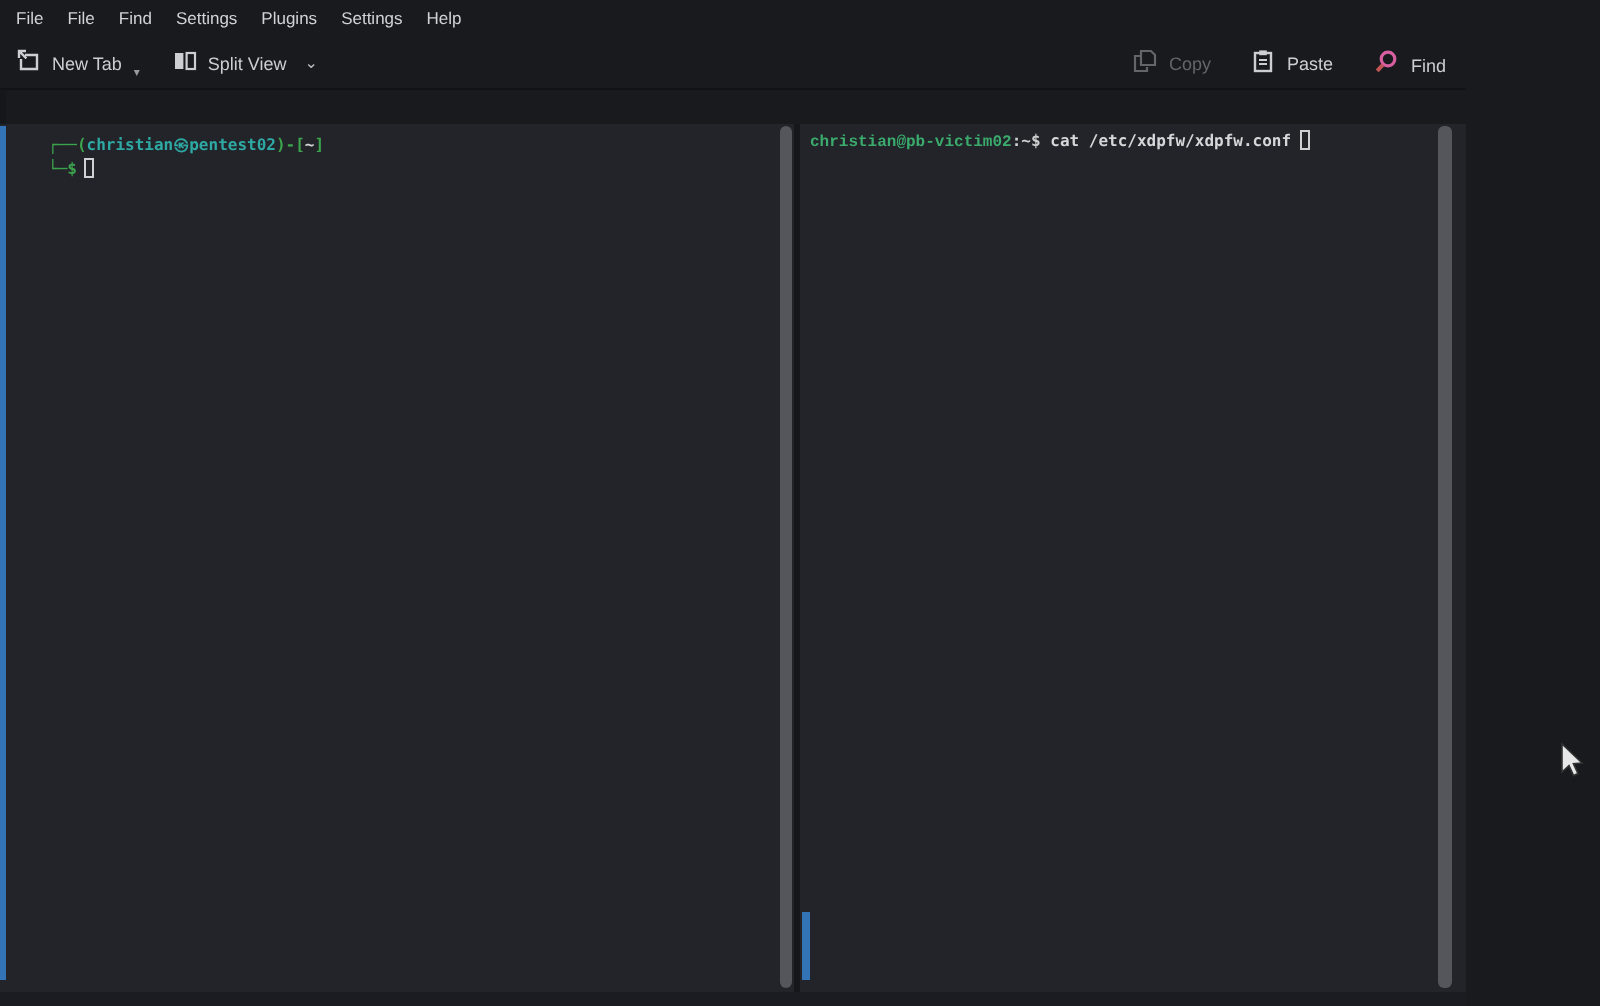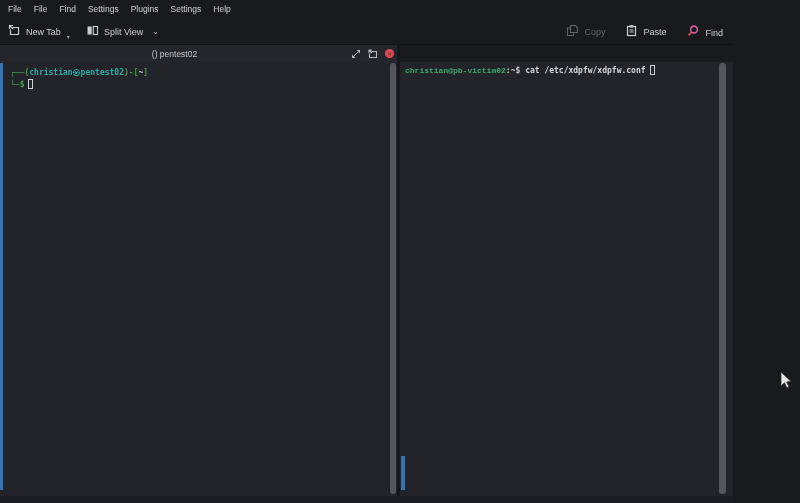--- a/index.html
+++ b/index.html
@@ -33,21 +33,21 @@
   .hdr-icons { position:absolute; right:3px; top:0; bottom:0; display:flex; align-items:center; gap:7px; }
   .hdr-icon { width:10px; height:10px; display:flex; align-items:center; justify-content:center; }
   .close-btn { width:9px; height:9px; border-radius:50%; background:#dd4c56;
     display:flex; align-items:center; justify-content:center;
     font-size:6px; color:rgba(0,0,0,0.55); line-height:1; }
 
   
   .term-row { display:flex; height:434px; background:#222429; }
   .term-pane { position:relative; font-family:"DejaVu Sans Mono", monospace;
     font-size:8px; font-weight:bold; line-height:12px; color:#d6d7d9; }
-  .term-pane.left { width:397px; padding:5px 10px 0 10px; }
+  .term-pane.left { width:397px; padding:5px 10px 0 24px; }
   .term-divider { width:3px; background:#16171b; }
   .term-pane.right { flex:1; padding:3px 14px 0 5px; }
 
   .g { color:#3da44e; }       
   .t { color:#2ea9a4; }       
   .w { color:#d6d6d6; }       
   .hg { color:#3bab6d;font-family:Liberation Mono, monospace; }      
   .gr { color:#cfcfcf; }      
   .cmd { color:#d6d7d9; }
 
@@ -131,38 +131,20 @@
             <circle cx="8" cy="5.5" r="3.4" fill="none" stroke="#d75f9f" stroke-width="1.6"></circle>
             <line x1="5.4" y1="8.4" x2="2.6" y2="11.4" stroke="#c05555" stroke-width="2"></line>
           </svg>
         </span>
         <span>Find</span>
       </div>
     </div>
   </div>
 
   <div class="header-row">
-    <div class="pane-header left">
-      <span class="pane-title">() pentest02</span>
-      <span class="hdr-icons">
-        <span class="hdr-icon">
-          <svg width="10" height="10" viewBox="0 0 10 10">
-            <path d="M9 1 L5.6 1 L9 4.4 Z M1 9 L1 5.6 L4.4 9 Z" fill="#b8b9bb"></path>
-            <path d="M8.6 1.4 L1.4 8.6" stroke="#b8b9bb" stroke-width="1"></path>
-          </svg>
-        </span>
-        <span class="hdr-icon">
-          <svg width="10" height="10" viewBox="0 0 10 10">
-            <path d="M3.5 2.5 h5 v6 h-7 v-4" fill="none" stroke="#b8b9bb" stroke-width="1.1"></path>
-            <path d="M1 4 V1 h3 M1 1 L4 4" fill="none" stroke="#b8b9bb" stroke-width="1.1"></path>
-          </svg>
-        </span>
-        <span class="close-btn">✕</span>
-      </span>
-    </div>
     <div class="header-divider"></div>
   </div>
 
   <div class="term-row">
 
     <div class="term-pane left">
       <div class="focus-bar left-pane"></div>
       <div>
         <span class="g">┌──(</span><span class="t">christian㉿pentest02</span><span class="g">)-[</span><span class="w">~</span><span class="g">]</span>
       </div>

